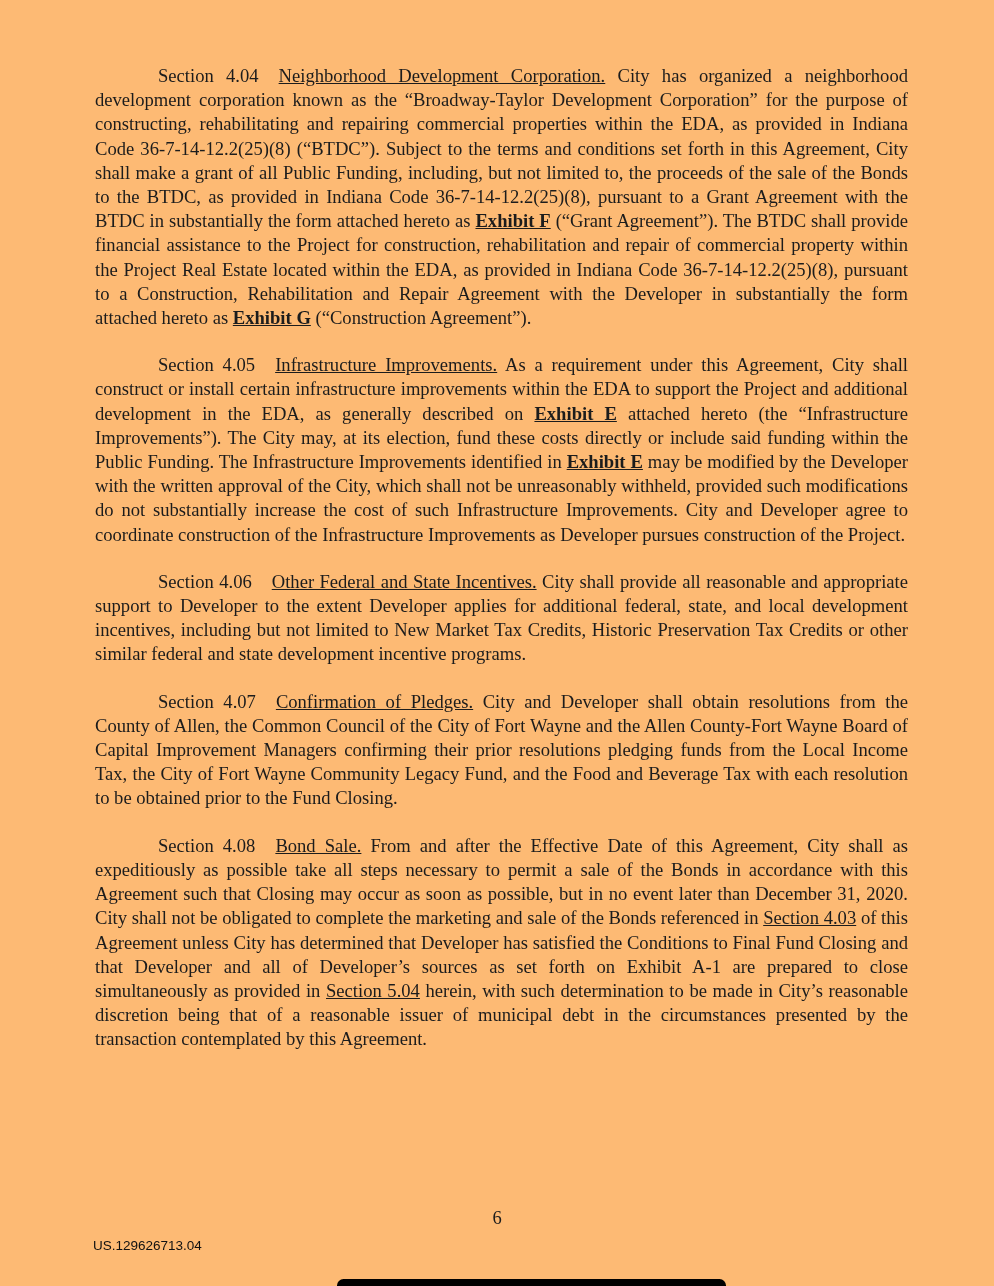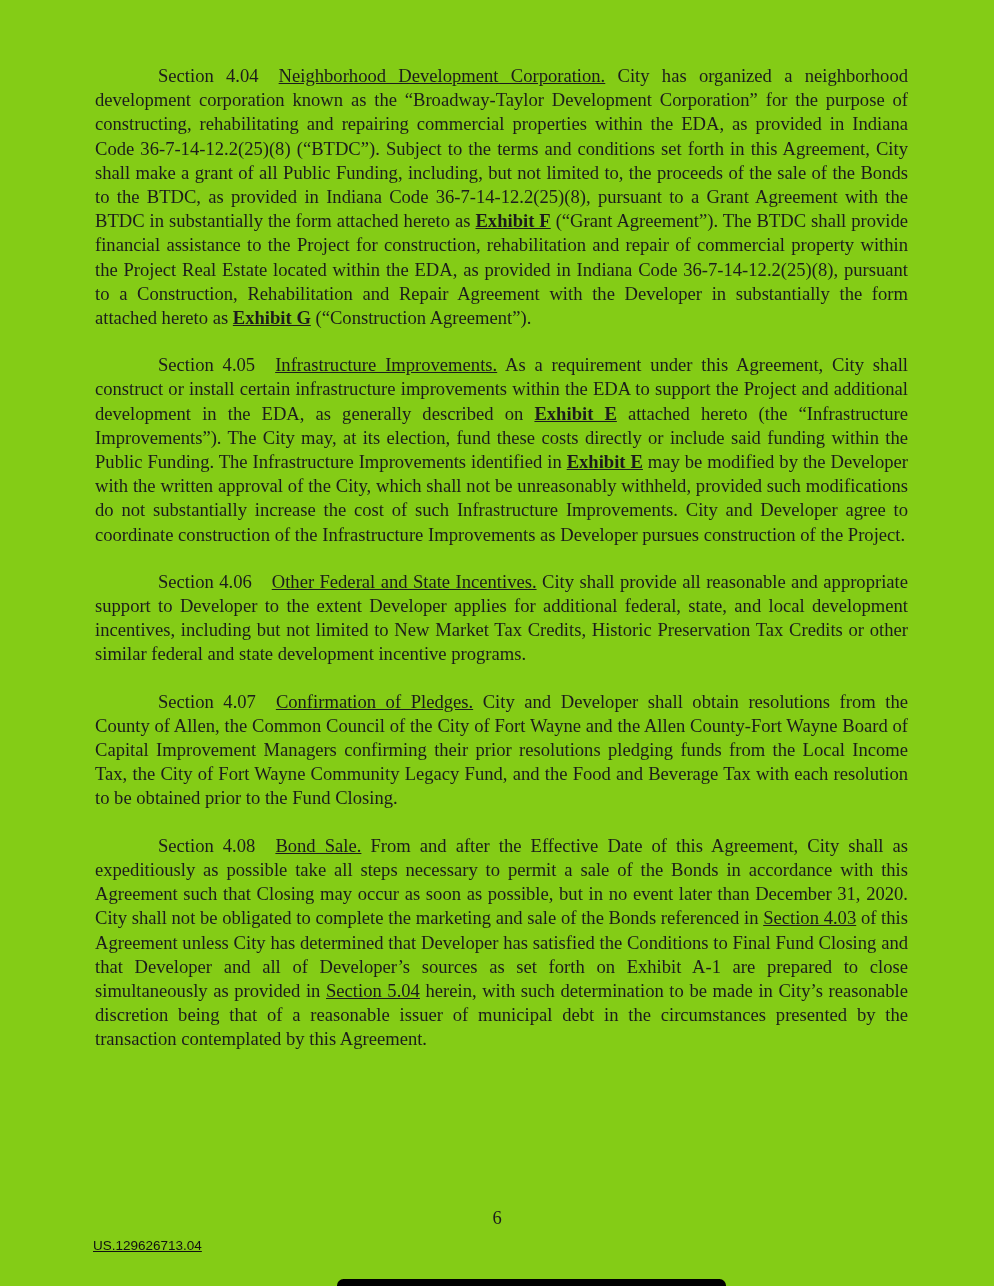--- a/index.html
+++ b/index.html
@@ -45,36 +45,35 @@
     font-size: 18.5px;
     color: #1c1c1c;
   }
   .footer-id {
     position: absolute;
     left: 93px;
     top: 1238px;
     font-family: "Liberation Sans", "DejaVu Sans", sans-serif;
     font-size: 13.5px;
     color: #111111;
-    text-decoration: underline;
   }
   .bottom-bar {
     position: absolute;
     left: 337px;
     bottom: -6px;
     width: 389px;
     height: 13px;
     border-radius: 8px;
     background: #000000;
   }
 </style>
 </head>
 <body>
 
-<div class="page" style="background: #84cc16; color: rgb(28, 28, 28);">
+<div class="page" style="background: #fdba74; color: rgb(28, 28, 28);">
   <div class="content" id="doc-body">
       <p class="para"><span>Section 4.04</span><span class="tab"></span><span class="u">Neighborhood Development Corporation.</span><span> City has organized a neighborhood development corporation known as the “Broadway-Taylor Development Corporation” for the purpose of constructing, rehabilitating and repairing commercial properties within the EDA, as provided in Indiana Code 36-7-14-12.2(25)(8) (“BTDC”). Subject to the terms and conditions set forth in this Agreement, City shall make a grant of all Public Funding, including, but not limited to, the proceeds of the sale of the Bonds to the BTDC, as provided in Indiana Code 36-7-14-12.2(25)(8), pursuant to a Grant Agreement with the BTDC in substantially the form attached hereto as </span><span class="bu">Exhibit F</span><span> (“Grant Agreement”). The BTDC shall provide financial assistance to the Project for construction, rehabilitation and repair of commercial property within the Project Real Estate located within the EDA, as provided in Indiana Code 36-7-14-12.2(25)(8), pursuant to a Construction, Rehabilitation and Repair Agreement with the Developer in substantially the form attached hereto as </span><span class="bu">Exhibit G</span><span> (“Construction Agreement”).</span></p>
       <p class="para"><span>Section 4.05</span><span class="tab"></span><span class="u">Infrastructure Improvements.</span><span> As a requirement under this Agreement, City shall construct or install certain infrastructure improvements within the EDA to support the Project and additional development in the EDA, as generally described on </span><span class="bu">Exhibit E</span><span> attached hereto (the “Infrastructure Improvements”). The City may, at its election, fund these costs directly or include said funding within the Public Funding. The Infrastructure Improvements identified in </span><span class="bu">Exhibit E</span><span> may be modified by the Developer with the written approval of the City, which shall not be unreasonably withheld, provided such modifications do not substantially increase the cost of such Infrastructure Improvements. City and Developer agree to coordinate construction of the Infrastructure Improvements as Developer pursues construction of the Project.</span></p>
       <p class="para"><span>Section 4.06</span><span class="tab"></span><span class="u">Other Federal and State Incentives.</span><span> City shall provide all reasonable and appropriate support to Developer to the extent Developer applies for additional federal, state, and local development incentives, including but not limited to New Market Tax Credits, Historic Preservation Tax Credits or other similar federal and state development incentive programs.</span></p>
       <p class="para"><span>Section 4.07</span><span class="tab"></span><span class="u">Confirmation of Pledges.</span><span> City and Developer shall obtain resolutions from the County of Allen, the Common Council of the City of Fort Wayne and the Allen County-Fort Wayne Board of Capital Improvement Managers confirming their prior resolutions pledging funds from the Local Income Tax, the City of Fort Wayne Community Legacy Fund, and the Food and Beverage Tax with each resolution to be obtained prior to the Fund Closing.</span></p>
       <p class="para"><span>Section 4.08</span><span class="tab"></span><span class="u">Bond Sale.</span><span> From and after the Effective Date of this Agreement, City shall as expeditiously as possible take all steps necessary to permit a sale of the Bonds in accordance with this Agreement such that Closing may occur as soon as possible, but in no event later than December 31, 2020. City shall not be obligated to complete the marketing and sale of the Bonds referenced in </span><span class="u">Section 4.03</span><span> of this Agreement unless City has determined that Developer has satisfied the Conditions to Final Fund Closing and that Developer and all of Developer’s sources as set forth on Exhibit A-1 are prepared to close simultaneously as provided in </span><span class="u">Section 5.04</span><span> herein, with such determination to be made in City’s reasonable discretion being that of a reasonable issuer of municipal debt in the circumstances presented by the transaction contemplated by this Agreement.</span></p>
     </div>
   <div class="page-number">6</div>
   <div class="footer-id">US.129626713.04</div>
   <div class="bottom-bar" style="background: rgb(0, 0, 0);"></div>

